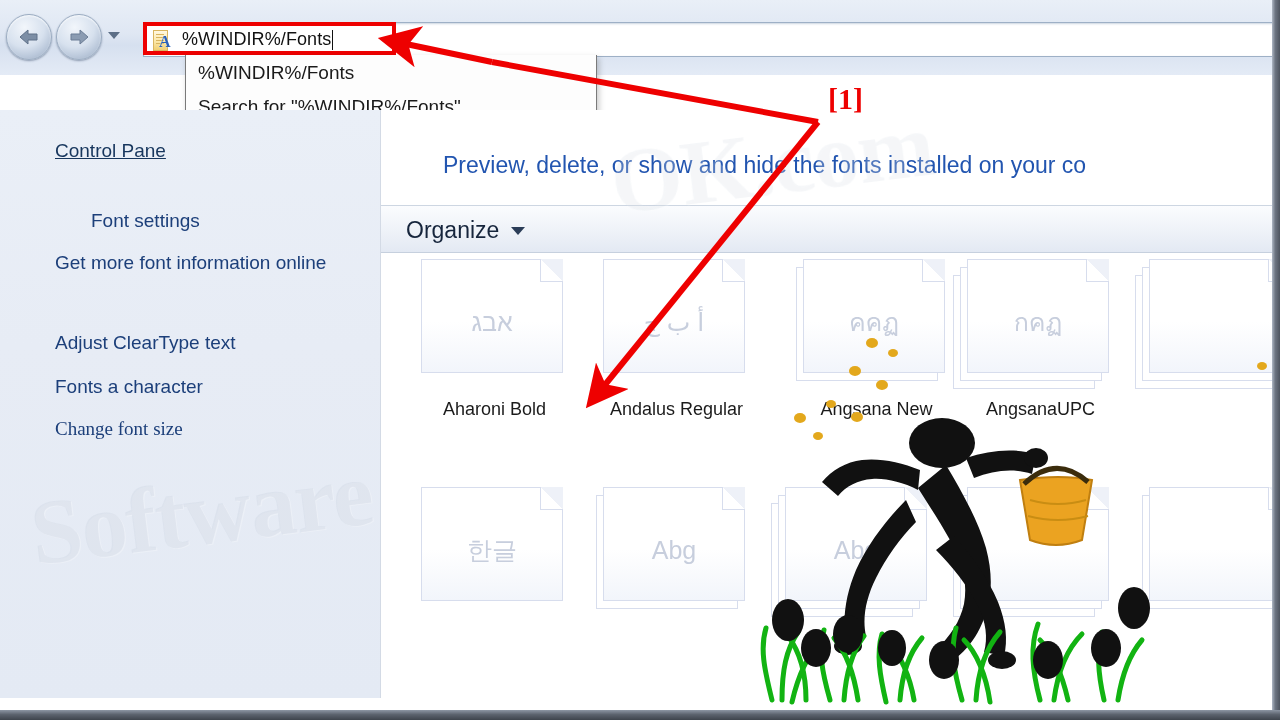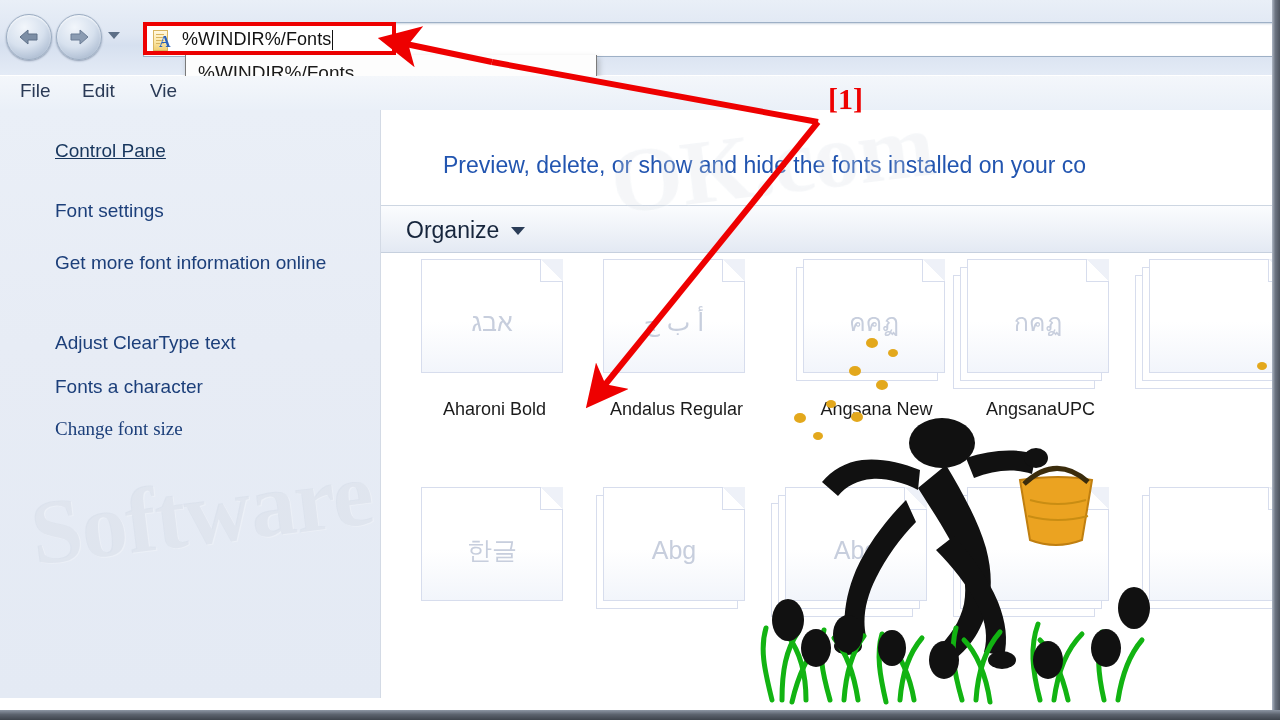--- a/index.html
+++ b/index.html
@@ -97,21 +97,21 @@
     position:absolute;left:0;top:110px;width:380px;height:588px;
     background:linear-gradient(180deg,#eaeff7 0%,#e7ecf5 40%,#e4eaf4 100%);
   }
   .task-ctrl{
     position:absolute;left:55px;top:30px;font-size:19px;color:#17365d;white-space:nowrap;text-decoration:underline;
   }
   .task-link{
     position:absolute;left:55px;font-size:19px;color:#1c3f7a;white-space:nowrap;line-height:25px;
   }
   .task-link.wrap{white-space:normal;width:290px;}
-  .tl0{top:88px;}
+  .tl0{top:98px;margin-left:36px;}
   .tl1{top:140px;}
   .tl2{top:220px;}
   .tl3{top:264px;}
   .tl4{top:306px;font-family:Liberation Serif, serif;}
 
   
   .content{
     position:absolute;left:380px;top:110px;width:892px;height:588px;background:#ffffff;
     border-left:1px solid #d3dae5;
   }
@@ -236,25 +236,20 @@
       <span class="caret"></span>
     </div>
     <div class="addr-redbox"></div>
   </div>
 
   <div class="dropdown">
     <div class="dd-item">%WINDIR%/Fonts</div>
     <div class="dd-item">Search for "%WINDIR%/Fonts"</div>
   </div>
 
-  <div class="menubar">
-    <div class="menuitem mi-file">File</div>
-    <div class="menuitem mi-edit">Edit</div>
-    <div class="menuitem mi-view">Vie</div>
-  </div>
 
   <div class="tasks">
     <div class="task-ctrl">Control Pane</div>
     <div class="task-link tl0">Font settings</div>
     <div class="task-link wrap tl1">Get more font information online</div>
     <div class="task-link tl2">Adjust ClearType text</div>
     <div class="task-link tl3">Fonts a character</div>
     <div class="task-link tl4">Change font size</div>
   </div>
 

